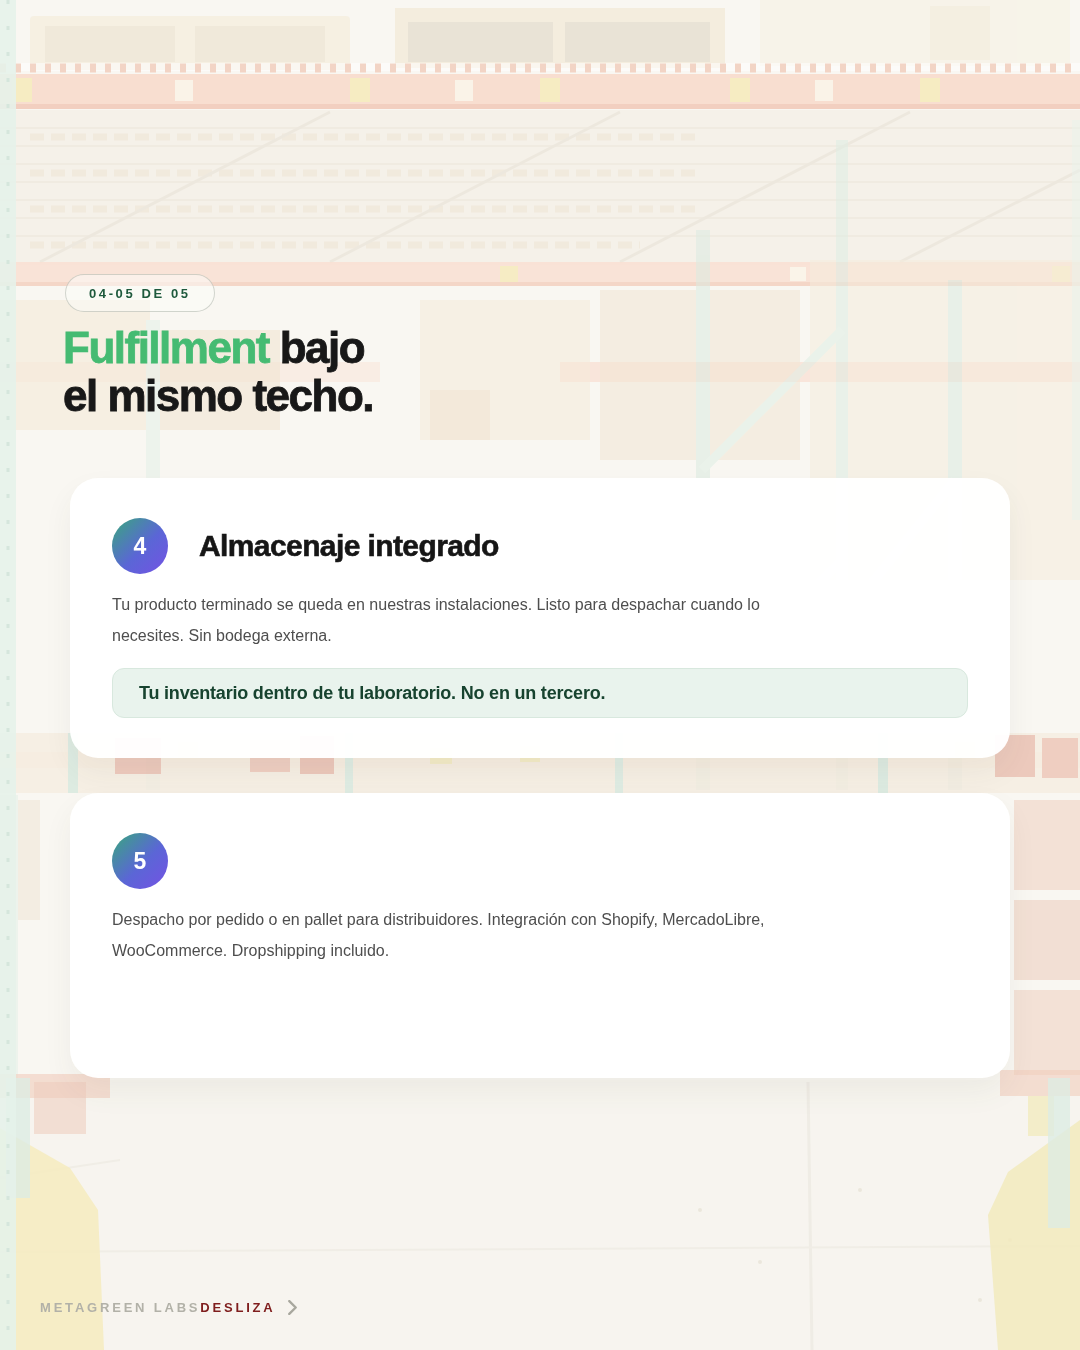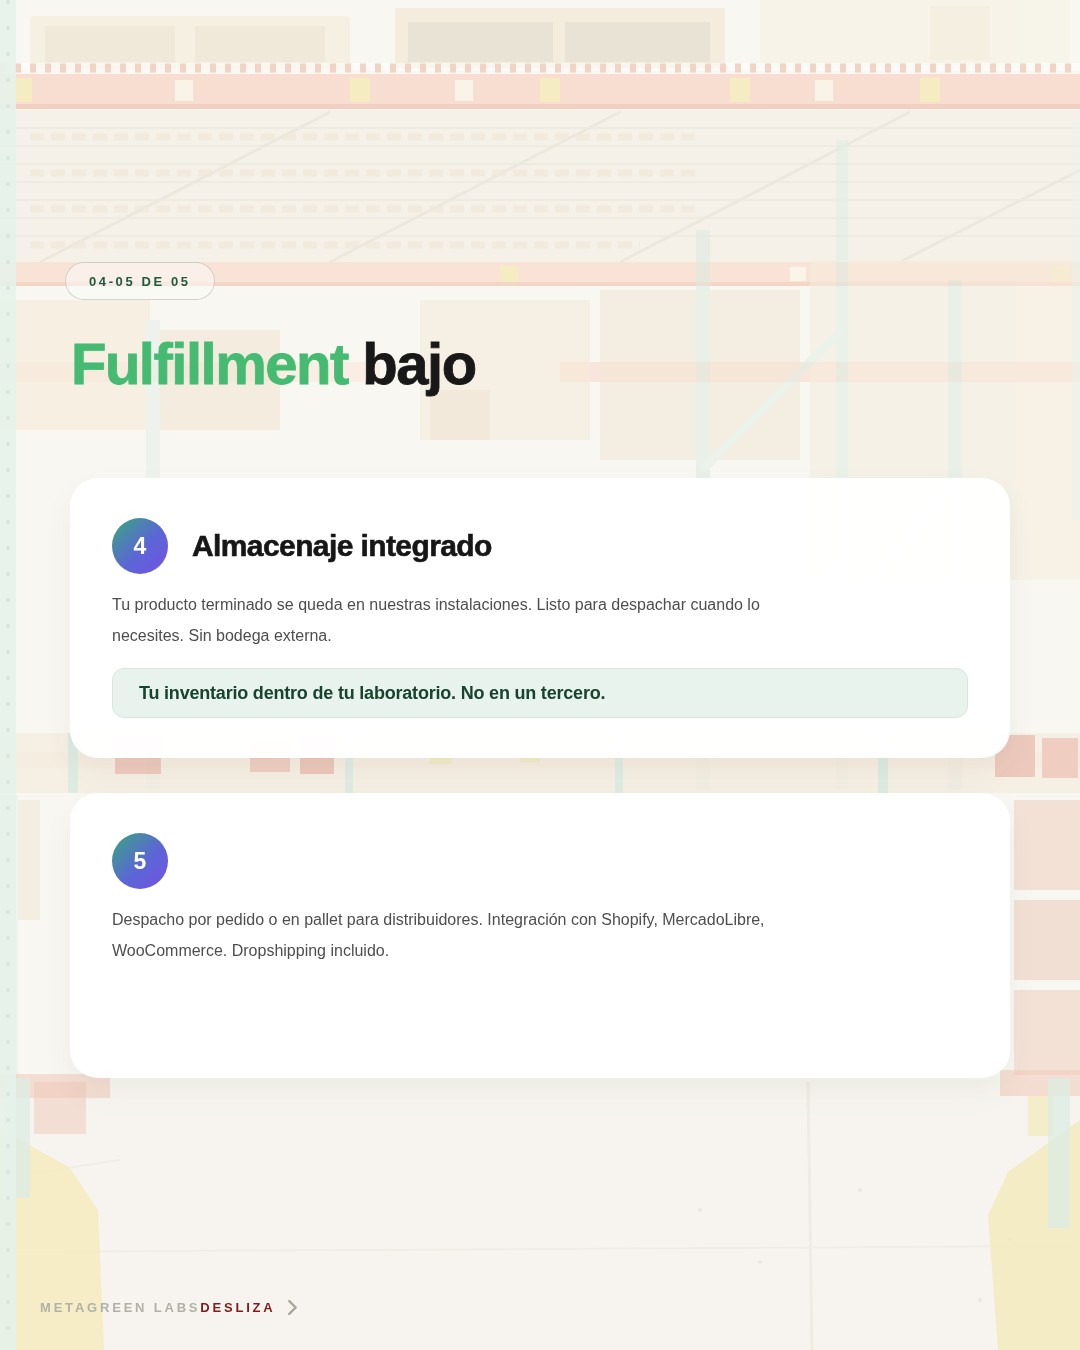--- a/index.html
+++ b/index.html
@@ -19,37 +19,37 @@
     inset: 0;
     z-index: 0;
   }
   .bg svg { display: block; }
 
   .content { position: absolute; inset: 0; z-index: 1; }
 
   
   .pill {
     position: absolute;
-    left: 65px; top: 262px;
+    left: 65px; top: 274px;
     padding: 11px 23px 10px;
     border-radius: 19px;
     background: rgba(252,252,247,0.55);
     border: 1.5px solid rgba(130,140,130,0.35);
     font-weight: bold;
     font-size: 13px;
     letter-spacing: 2.6px;
     color: #1e5a3d;
   }
 
   
   .title {
     position: absolute;
     left: 63px; top: 324px;
-    margin: 8px;
-    font-size: 58px;
+    margin: 0;
+    font-size: 44px;
     line-height: 1.1;
     font-weight: bold;
     letter-spacing: -1.5px;
     color: #181818;
     -webkit-text-stroke: 0.8px;
   }
   .title .hl { color: #45bb72; -webkit-text-stroke: 0.8px #45bb72; }
 
   
   .card {
@@ -69,21 +69,21 @@
     width: 56px; height: 56px;
     border-radius: 50%;
     background: linear-gradient(135deg, #38a87c 0%, #5b66d6 55%, #7452e4 100%);
     color: #ffffff;
     font-weight: bold;
     font-size: 23px;
     display: flex; align-items: center; justify-content: center;
     flex: 0 0 auto;
   }
   .card-title {
-    margin: 4px;
+    margin: 11px;
     font-size: 30px;
     font-weight: bold;
     letter-spacing: -0.6px;
     color: #161616;
     -webkit-text-stroke: 0.6px;
   }
   .card-body {
     margin: 15px 0 0;
     font-size: 16px;
     line-height: 31px;
@@ -266,20 +266,21 @@
   <div class="content">
 
     <div class="pill">
       <span>04-05 DE 05</span>
     </div>
 
     <h1 class="title">
       <span class="hl">Fulfillment</span>
       <span>bajo</span>
       <br>
+      <span>el mismo techo.</span>
     </h1>
 
     <section class="card card-1">
       <div class="card-head">
         <div class="num-badge">
           <span>4</span>
         </div>
         <h2 class="card-title">Almacenaje integrado</h2>
       </div>
       <p class="card-body">Tu producto terminado se queda en nuestras instalaciones. Listo para despachar cuando lo

